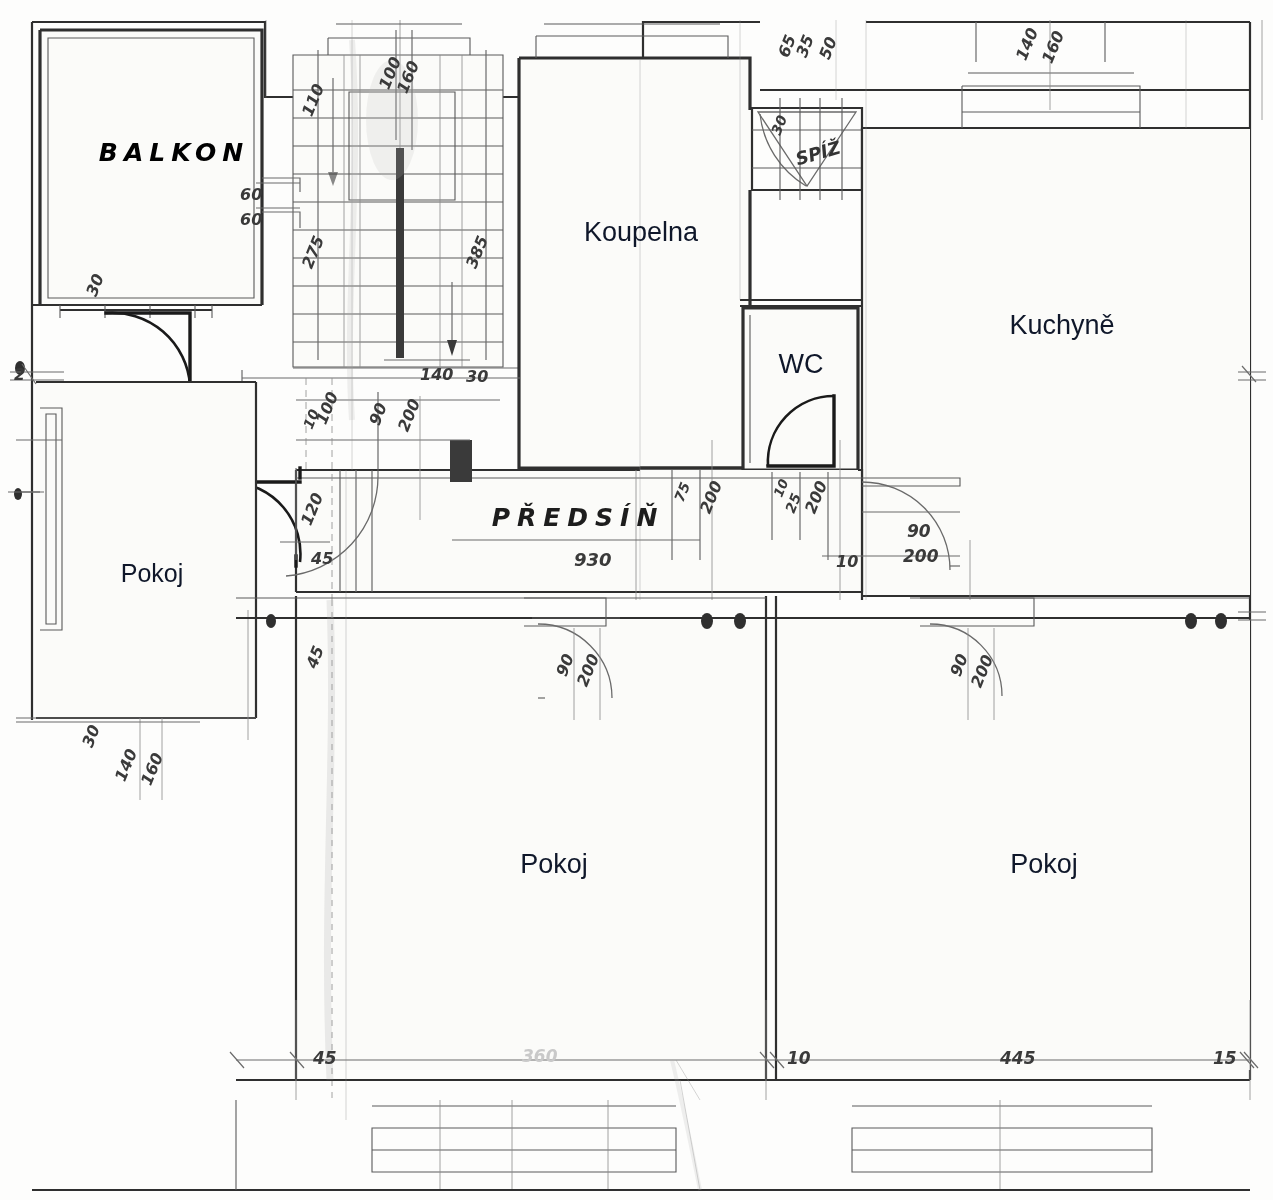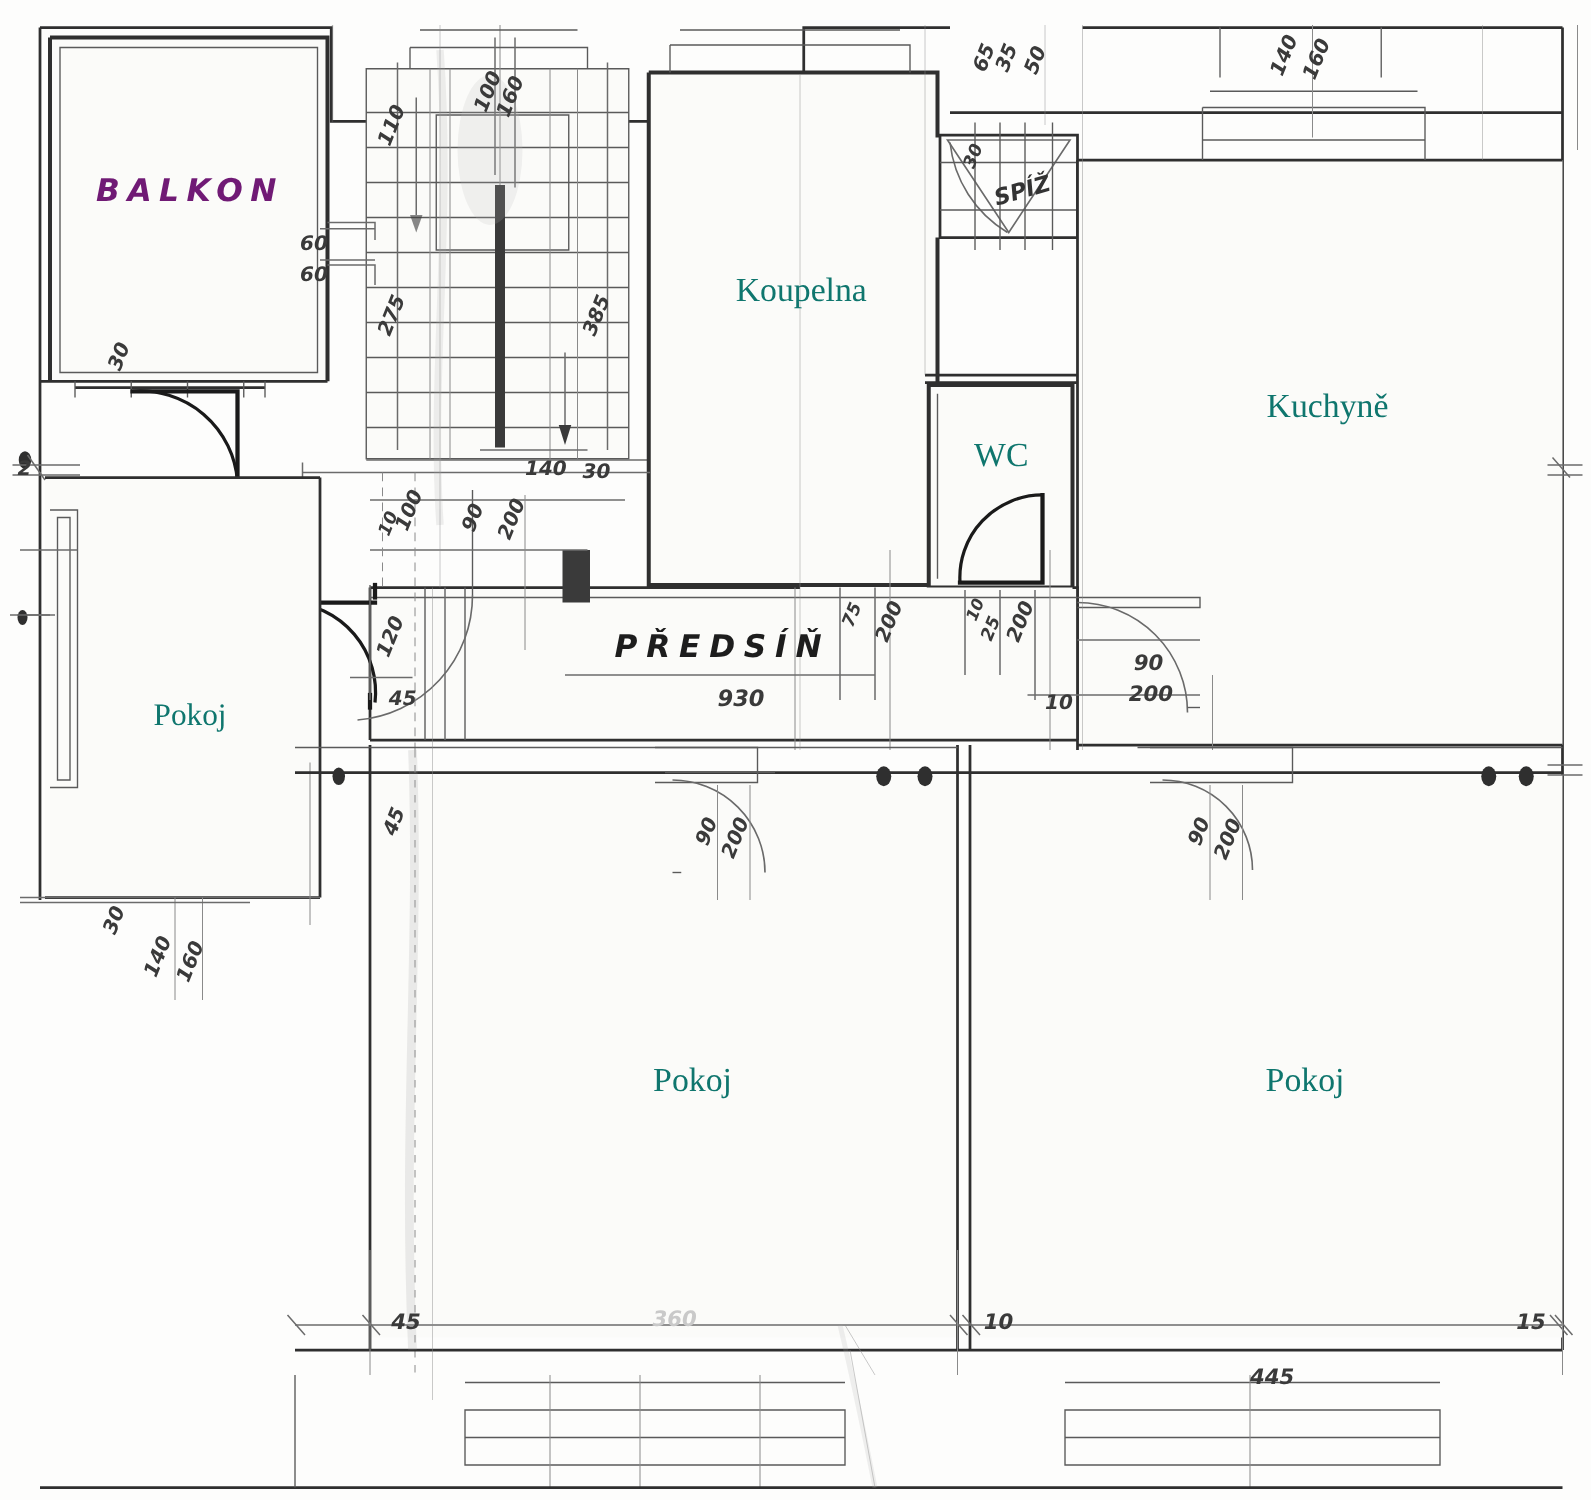--- a/index.html
+++ b/index.html
@@ -19,22 +19,22 @@
   }
   svg.layer {
     position: absolute;
     left: 0; top: 0;
     width: 1273px;
     height: 1200px;
   }
   
   .room-label {
     position: absolute;
-    font-family: Liberation Serif, serif;
-    color: #0f766e;
+    font-family: Liberation Sans, sans-serif;
+    color: #0f172a;
     white-space: nowrap;
     transform: translate(-50%, -50%);
     pointer-events: none;
   }
   .room-label.big { font-size: 27px; }
   .room-label.mid { font-size: 25px; }
   .dim {
     position: absolute;
     font-family: "DejaVu Sans", sans-serif;
     font-style: italic;
@@ -47,24 +47,25 @@
   }
   .dim.faded { color: #c9c9c9; }
   .dim.sm { font-size: 14px; }
   .balkon-title {
     position: absolute;
     font-family: "DejaVu Sans", sans-serif;
     font-style: italic;
     font-weight: bold;
     font-size: 25px;
     letter-spacing: 6px;
-    color: #701a75;
+    color: #000000;
     white-space: nowrap;
     transform: translate(-50%, -50%);
     pointer-events: none;
+    margin-left: 22px;
   }
   .predsin-title {
     position: absolute;
     font-family: "DejaVu Sans", sans-serif;
     font-style: italic;
     font-weight: bold;
     font-size: 25px;
     letter-spacing: 7px;
     color: #1d1d1d;
     white-space: nowrap;
@@ -427,16 +428,16 @@
   <div class="dim" style="left:565px; top:665px; transform:translate(-50%,-50%) rotate(-68deg);">90</div>
   <div class="dim" style="left:588px; top:670px; transform:translate(-50%,-50%) rotate(-68deg);">200</div>
   <div class="dim" style="left:959px; top:665px; transform:translate(-50%,-50%) rotate(-68deg);">90</div>
   <div class="dim" style="left:982px; top:671px; transform:translate(-50%,-50%) rotate(-68deg);">200</div>
   <div class="dim" style="left:91px;  top:736px; transform:translate(-50%,-50%) rotate(-68deg);">30</div>
   <div class="dim" style="left:126px; top:765px; transform:translate(-50%,-50%) rotate(-68deg);">140</div>
   <div class="dim" style="left:152px; top:769px; transform:translate(-50%,-50%) rotate(-68deg);">160</div>
   <div class="dim" style="left:313px;  top:1048px; font-size:17px;">45</div>
   <div class="dim faded" style="left:522px; top:1046px; font-size:17px;">360</div>
   <div class="dim" style="left:787px;  top:1048px; font-size:17px;">10</div>
-  <div class="dim" style="left:1000px; top:1048px; font-size:17px;margin-top:44px;">445</div>
+  <div class="dim" style="left:1000px; top:1048px; font-size:17px;">445</div>
   <div class="dim" style="left:1213px; top:1048px; font-size:17px;font-style:italic;">15</div>
 
 </div>
 
 </body></html>

